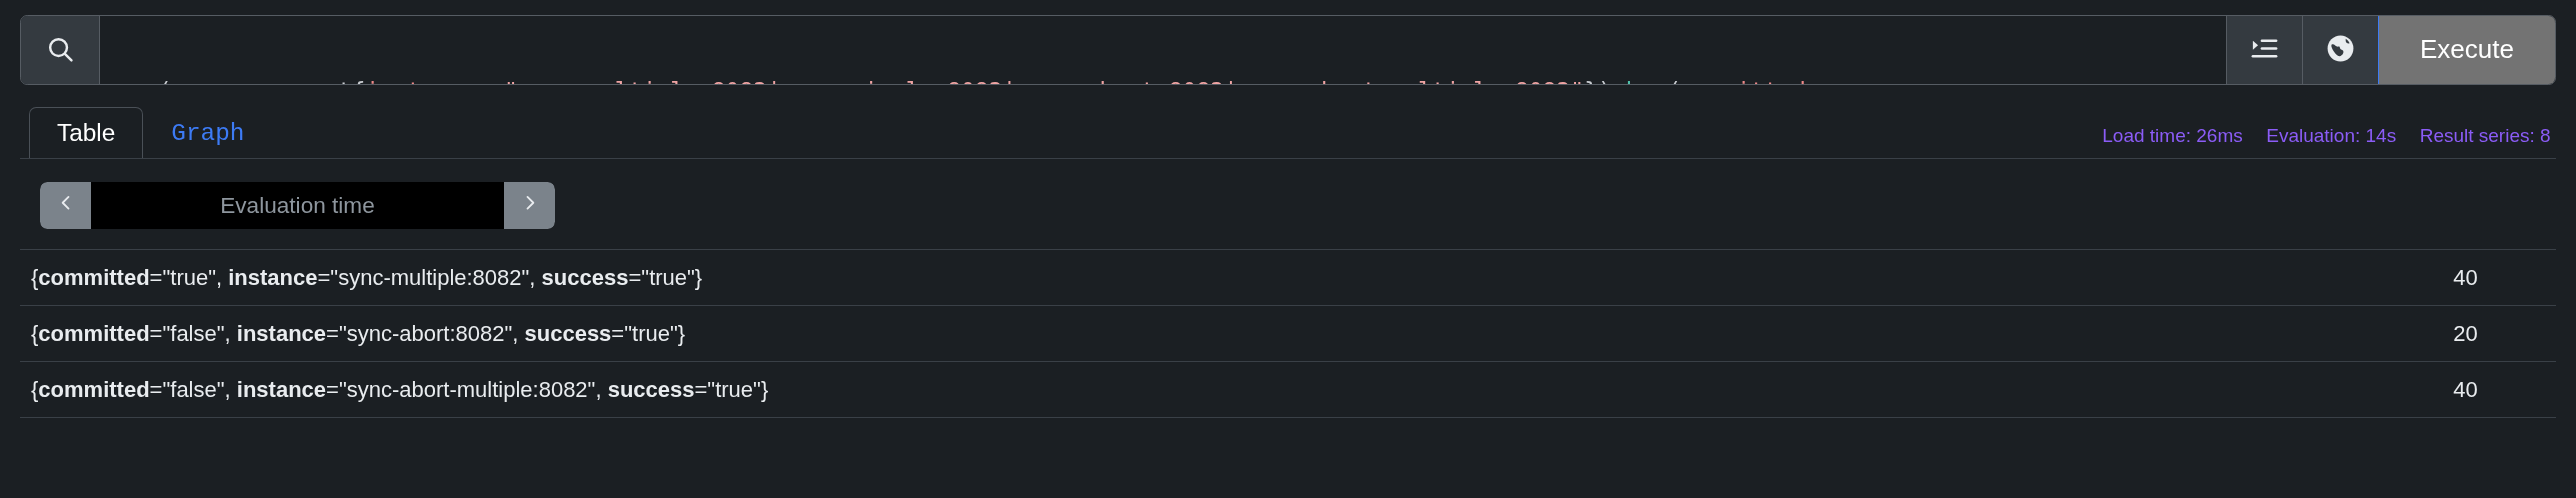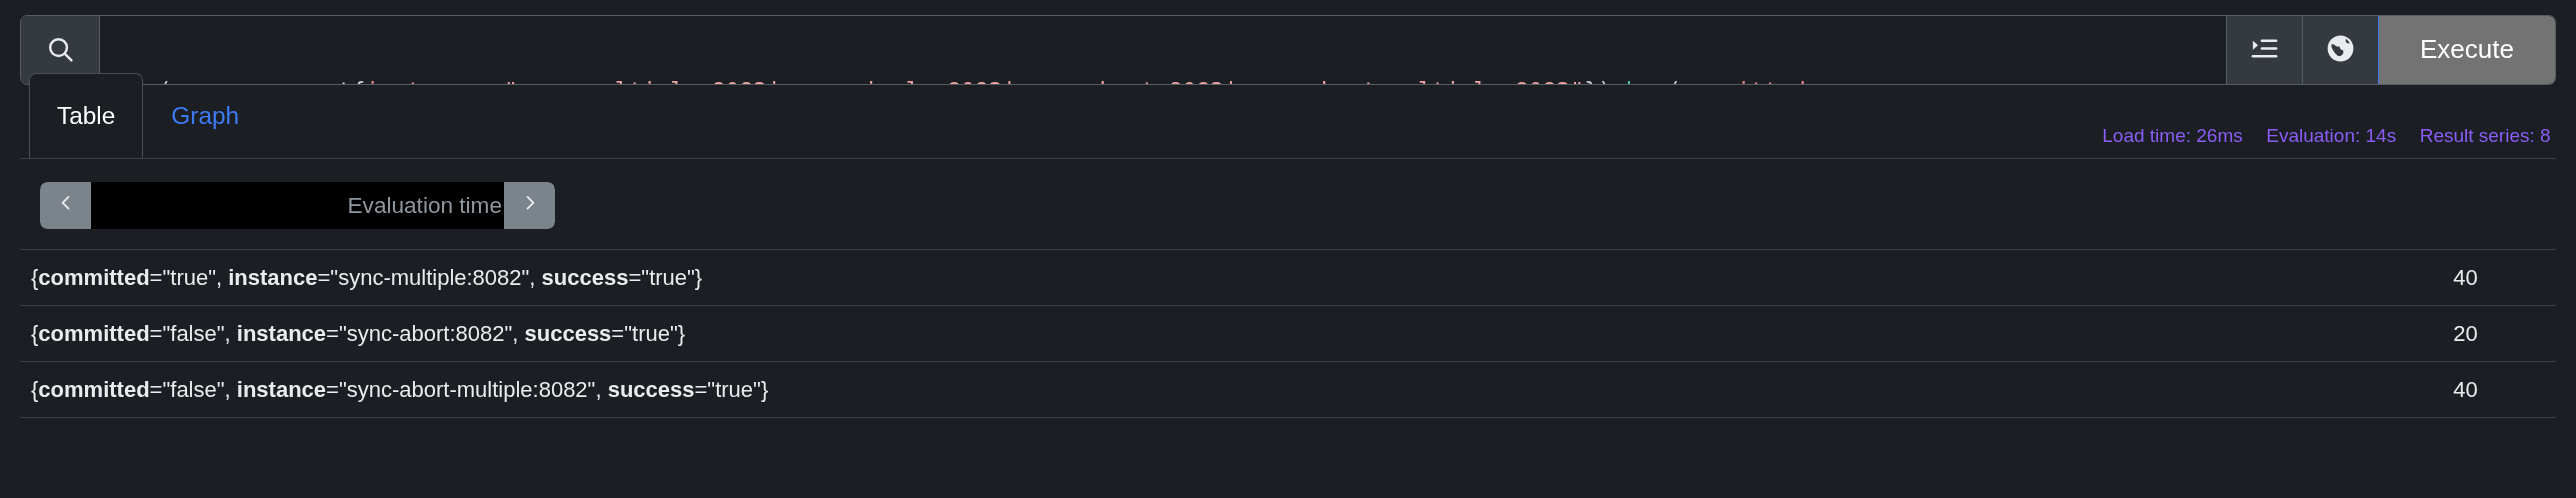--- a/index.html
+++ b/index.html
@@ -95,34 +95,34 @@
     height: 52px;
   }
   .tabs {
     display: flex;
     align-items: flex-end;
     gap: 0;
     padding-left: 9px;
   }
   .tab {
     font-size: 24.4px;
-    padding: 28px 27px;
+    padding: 11px 27px;
     cursor: pointer;
     border: 0.9px solid transparent;
     border-bottom: none;
     border-radius: 7.2px 7.2px 0 0;
     position: relative;
     top: 0.9px;
   }
   .tab.active {
     color: #ffffff;
     border-color: #4a5057;
     background: #1b1f23;
   }
-  .tab.inactive { color: #3d7bf5; }
+  .tab.inactive { color: #3d7bf5; font-family: Liberation Mono, monospace; }
 
   .meta {
     display: flex;
     gap: 23.5px;
     font-size: 19px;
     color: #8b5cf6;
     padding-bottom: 11px;
     padding-right: 5.4px;
   }
 
@@ -147,21 +147,21 @@
     font-size: 24.4px;
   }
   .eval-nav.prev { border-radius: 7.2px 0 0 7.2px; }
   .eval-nav.next { border-radius: 0 7.2px 7.2px 0; }
   .eval-input {
     flex: 1 1 auto;
     background: #000000;
     border: none;
     outline: none;
     color: #adb5bd;
-    text-align: right;
+    text-align: center;
     font-size: 22.6px;
     font-family: "Liberation Sans", sans-serif;
   }
   .eval-input::placeholder { color: #8e969e; opacity: 1; }
 
   
   .res-table {
     width: 100%;
     border-collapse: collapse;
     margin-top: 20px;

